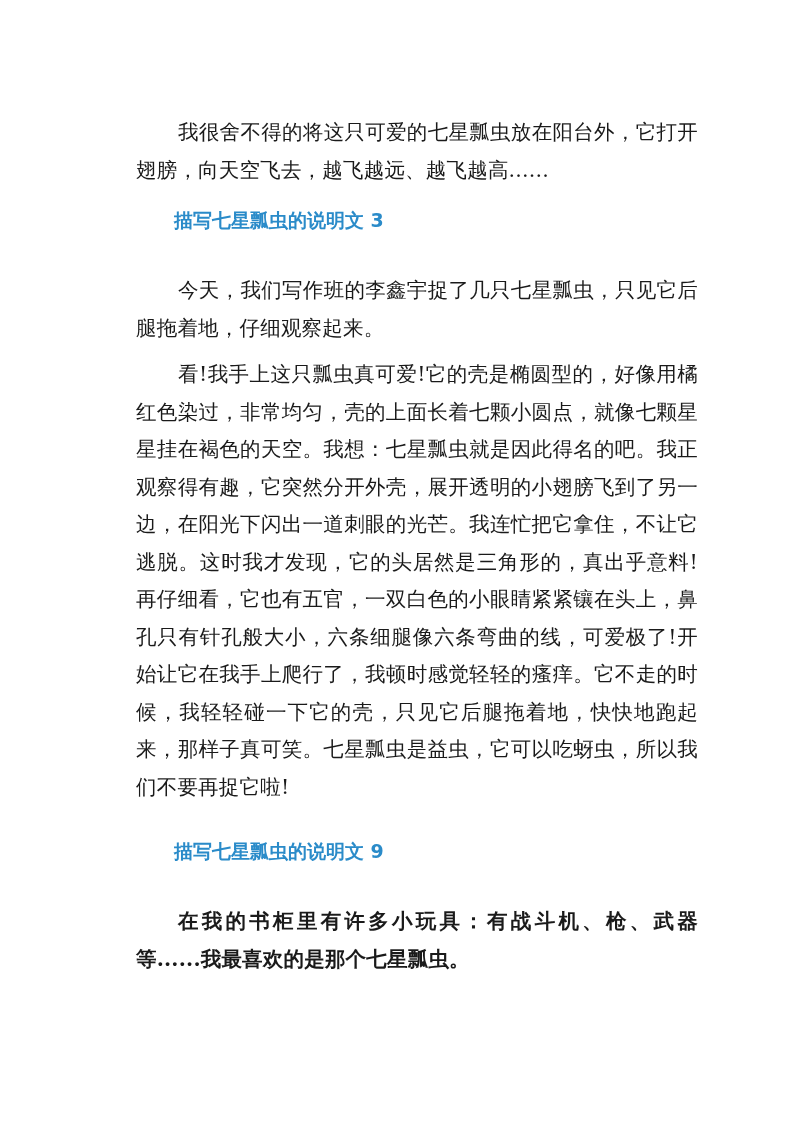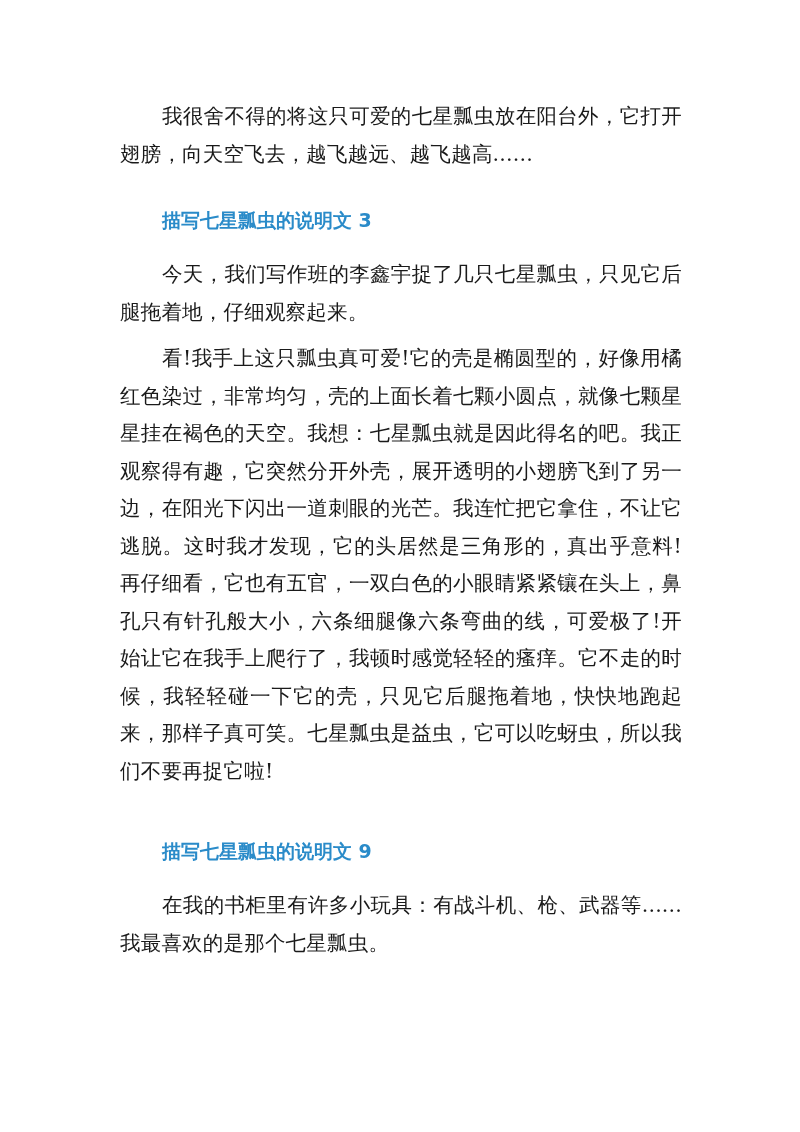--- a/index.html
+++ b/index.html
@@ -23,25 +23,25 @@
     }
     .para {
       position: absolute;
       left: 0;
       width: 562px;
       font-size: 20.5px;
       line-height: 37.5px;
       text-indent: 42px;
       text-align: justify;
       letter-spacing: 0.2px;
-      margin: 0;
+      margin: 16px;
     }
     .heading {
       position: absolute;
-      left: 42px;
+      left: 54px;
       font-family: "DejaVu Sans", "Liberation Sans", sans-serif;
       font-weight: bold;
       font-size: 19px;
       line-height: 30px;
       color: #2a8bc9;
       margin: 0;
     }
   </style>
 </head>
 <body>
@@ -51,15 +51,15 @@
   <p class="para" style="top:98px;">我很舍不得的将这只可爱的七星瓢虫放在阳台外，它打开翅膀，向天空飞去，越飞越远、越飞越高......</p>
 
   <h2 class="heading" style="top:205px;">描写七星瓢虫的说明文 3</h2>
 
   <p class="para" style="top:256px;">今天，我们写作班的李鑫宇捉了几只七星瓢虫，只见它后腿拖着地，仔细观察起来。</p>
 
   <p class="para" style="top:340px;">看!我手上这只瓢虫真可爱!它的壳是椭圆型的，好像用橘红色染过，非常均匀，壳的上面长着七颗小圆点，就像七颗星星挂在褐色的天空。我想：七星瓢虫就是因此得名的吧。我正观察得有趣，它突然分开外壳，展开透明的小翅膀飞到了另一边，在阳光下闪出一道刺眼的光芒。我连忙把它拿住，不让它逃脱。这时我才发现，它的头居然是三角形的，真出乎意料!再仔细看，它也有五官，一双白色的小眼睛紧紧镶在头上，鼻孔只有针孔般大小，六条细腿像六条弯曲的线，可爱极了!开始让它在我手上爬行了，我顿时感觉轻轻的瘙痒。它不走的时候，我轻轻碰一下它的壳，只见它后腿拖着地，快快地跑起来，那样子真可笑。七星瓢虫是益虫，它可以吃蚜虫，所以我们不要再捉它啦!</p>
 
   <h2 class="heading" style="top:836px;">描写七星瓢虫的说明文 9</h2>
 
-  <p class="para" style="top:887px;">在我的书柜里有许多小玩具：有战斗机、枪、武器等......我最喜欢的是那个七星瓢虫。</p>
+  <p class="para" style="top:887px;font-weight:bold;">在我的书柜里有许多小玩具：有战斗机、枪、武器等......我最喜欢的是那个七星瓢虫。</p>
 
 </div>
 
 </body></html>

